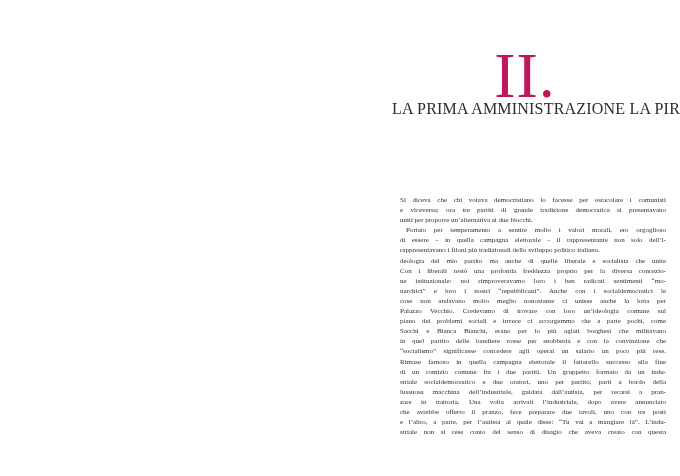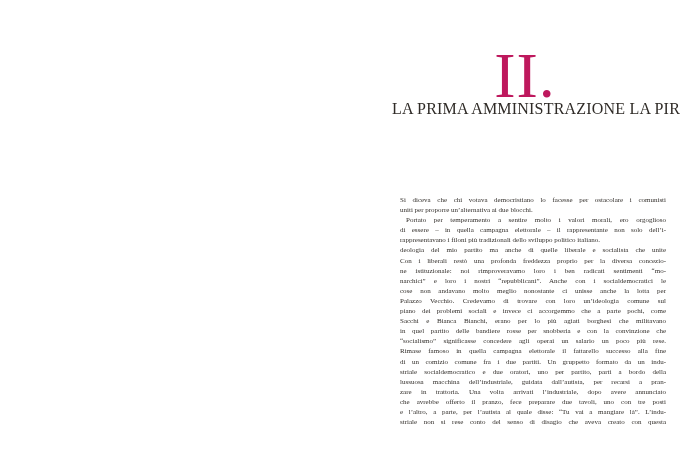--- a/index.html
+++ b/index.html
@@ -74,20 +74,21 @@
 </head>
 <body>
 
 <div class="spread">
   <div class="page page-left"></div>
   <div class="page page-right">
     <div class="chapter-number">II.</div>
     <div class="chapter-title">LA PRIMA AMMINISTRAZIONE LA PIRA</div>
     <div class="body-text">
         <div class="line">Si diceva che chi votava democristiano lo facesse per ostacolare i comunisti</div>
+        <div class="line">e viceversa; ora tre partiti di grande tradizione democratica si presentavano</div>
         <div class="line para-end">uniti per proporre un’alternativa ai due blocchi.</div>
         <div class="line indent">Portato per temperamento a sentire molto i valori morali, ero orgoglioso</div>
         <div class="line">di essere – in quella campagna elettorale – il rappresentante non solo dell’i-</div>
         <div class="line para-end">rappresentavano i filoni più tradizionali dello sviluppo politico italiano.</div>
         <div class="line">deologia del mio partito ma anche di quelle liberale e socialista che unite</div>
         <div class="line">Con i liberali restò una profonda freddezza proprio per la diversa concezio-</div>
         <div class="line">ne istituzionale: noi rimproveravamo loro i ben radicati sentimenti “mo-</div>
         <div class="line">narchici” e loro i nostri “repubblicani”. Anche con i socialdemocratici le</div>
         <div class="line">cose non andavano molto meglio nonostante ci unisse anche la lotta per</div>
         <div class="line">Palazzo Vecchio. Credevamo di trovare con loro un’ideologia comune sul</div>

